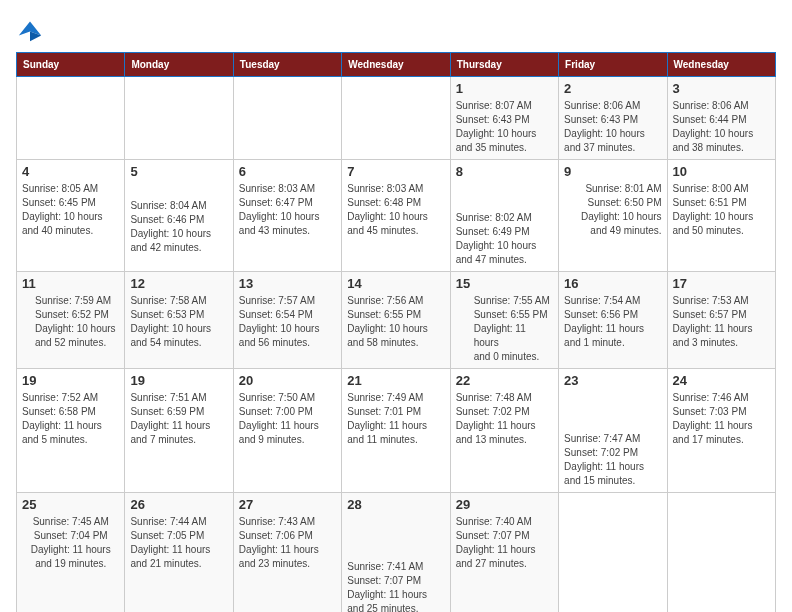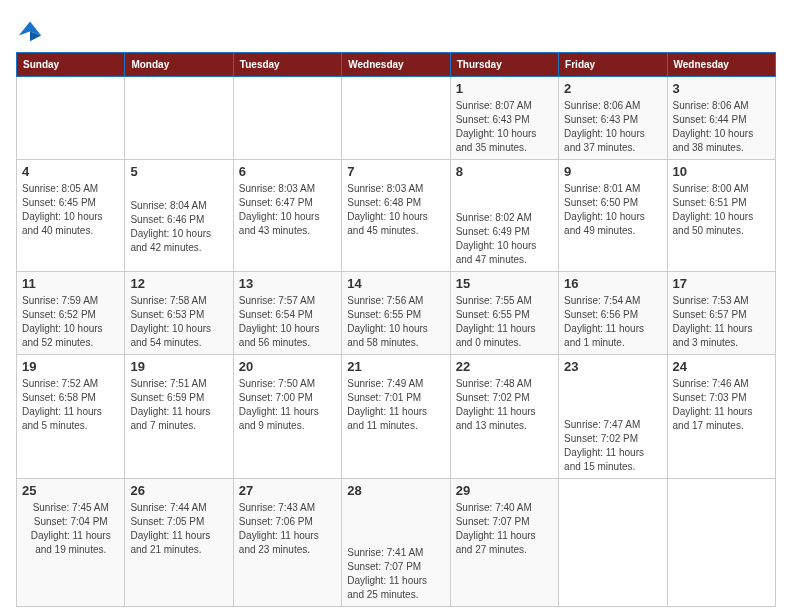--- a/index.html
+++ b/index.html
@@ -182,37 +182,37 @@
         </td>
         <td>
           <div class="day-number">8</div>
           <div class="day-info" style="white-space: pre-line; margin-top: 32px;">Sunrise: 8:02 AM
 Sunset: 6:49 PM
 Daylight: 10 hours
 and 47 minutes.</div>
         </td>
         <td>
           <div class="day-number">9</div>
-          <div class="day-info" style="white-space: pre-line;">Sunrise: 8:01 AM
+          <div class="day-info" style="white-space: pre-line; text-align: right;">Sunrise: 8:01 AM
 Sunset: 6:50 PM
 Daylight: 10 hours
 and 49 minutes.</div>
         </td>
         <td>
           <div class="day-number">10</div>
           <div class="day-info" style="white-space: pre-line;">Sunrise: 8:00 AM
 Sunset: 6:51 PM
 Daylight: 10 hours
 and 50 minutes.</div>
         </td>
       </tr>
       <tr>
         <td>
           <div class="day-number">11</div>
-          <div class="day-info" style="white-space: pre-line;">Sunrise: 7:59 AM
+          <div class="day-info" style="white-space: pre-line; margin-left: 13px;">Sunrise: 7:59 AM
 Sunset: 6:52 PM
 Daylight: 10 hours
 and 52 minutes.</div>
         </td>
         <td>
           <div class="day-number">12</div>
           <div class="day-info" style="white-space: pre-line;">Sunrise: 7:58 AM
 Sunset: 6:53 PM
 Daylight: 10 hours
 and 54 minutes.</div>
@@ -226,21 +226,21 @@
         </td>
         <td>
           <div class="day-number">14</div>
           <div class="day-info" style="white-space: pre-line;">Sunrise: 7:56 AM
 Sunset: 6:55 PM
 Daylight: 10 hours
 and 58 minutes.</div>
         </td>
         <td>
           <div class="day-number">15</div>
-          <div class="day-info" style="white-space: pre-line;">Sunrise: 7:55 AM
+          <div class="day-info" style="white-space: pre-line; margin-left: 18px;">Sunrise: 7:55 AM
 Sunset: 6:55 PM
 Daylight: 11 hours
 and 0 minutes.</div>
         </td>
         <td>
           <div class="day-number">16</div>
           <div class="day-info" style="white-space: pre-line;">Sunrise: 7:54 AM
 Sunset: 6:56 PM
 Daylight: 11 hours
 and 1 minute.</div>

